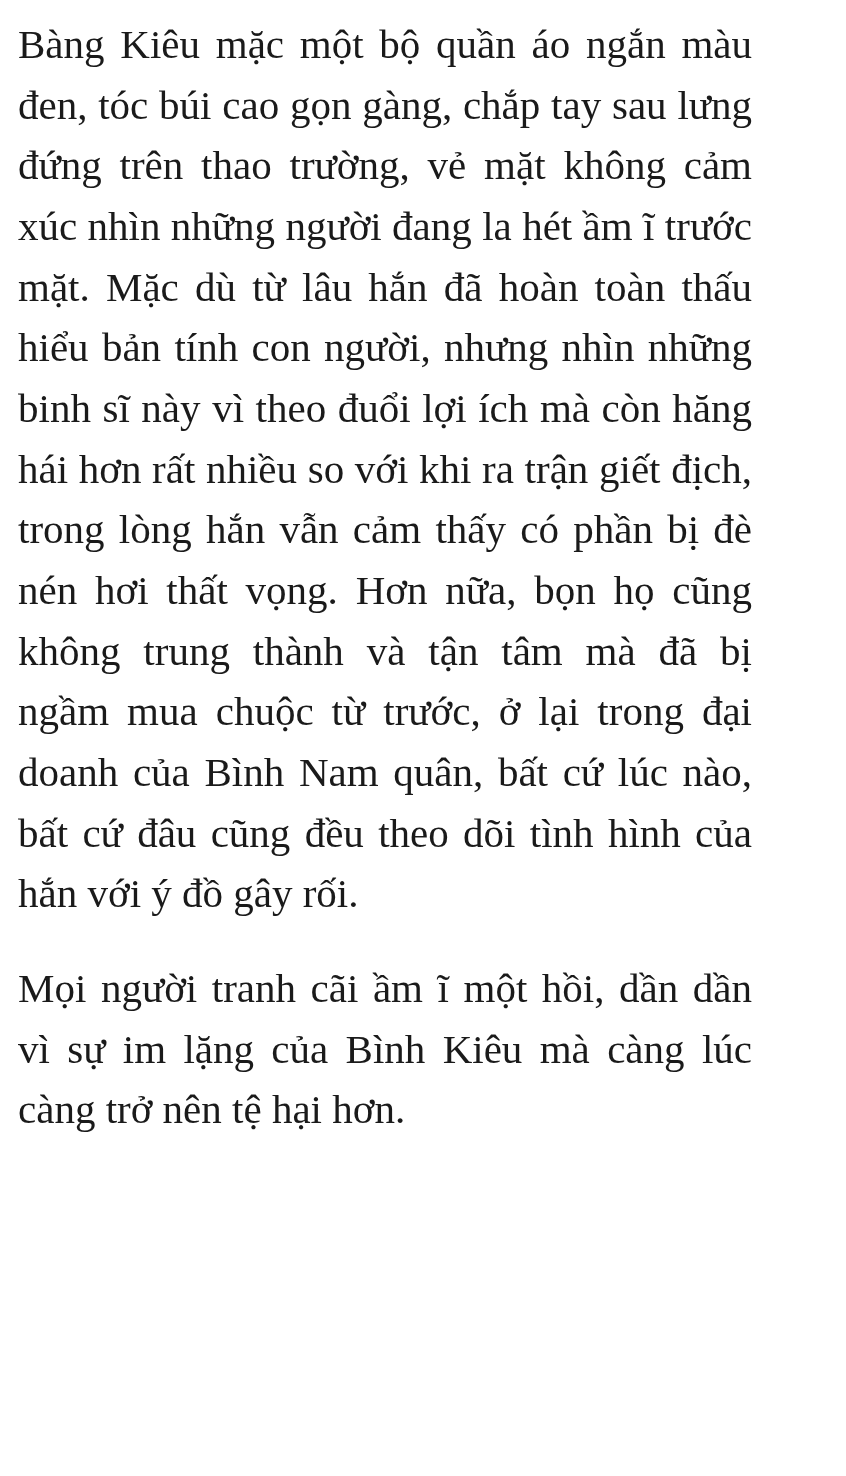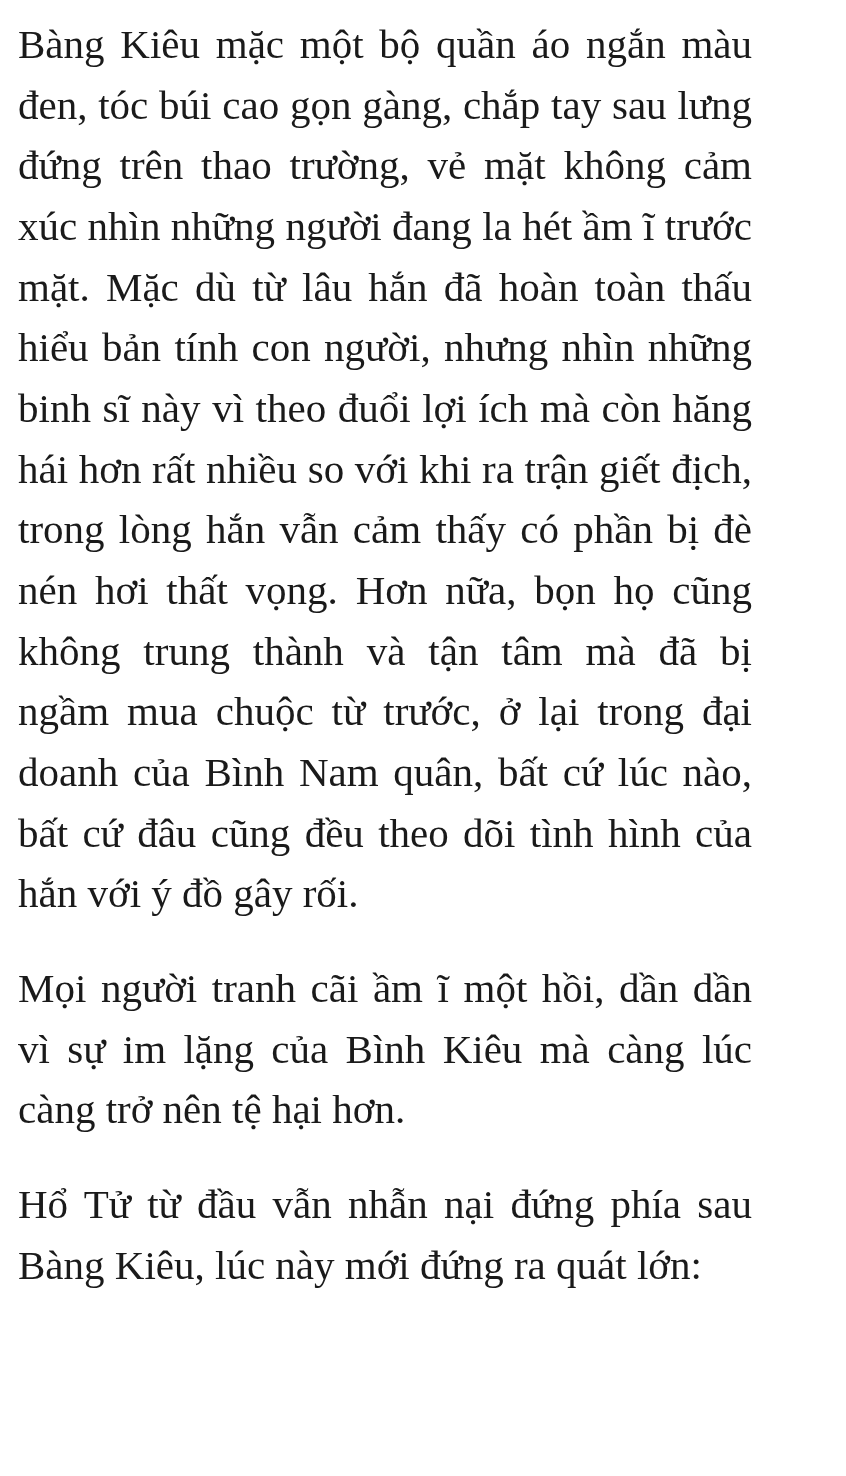--- a/index.html
+++ b/index.html
@@ -35,14 +35,13 @@
   .para.clipped {
     margin-bottom: 0;
   }
 </style>
 </head>
 <body>
 
 <div class="reader">
   <p class="para">Bàng Kiêu mặc một bộ quần áo ngắn màu đen, tóc búi cao gọn gàng, chắp tay sau lưng đứng trên thao trường, vẻ mặt không cảm xúc nhìn những người đang la hét ầm ĩ trước mặt. Mặc dù từ lâu hắn đã hoàn toàn thấu hiểu bản tính con người, nhưng nhìn những binh sĩ này vì theo đuổi lợi ích mà còn hăng hái hơn rất nhiều so với khi ra trận giết địch, trong lòng hắn vẫn cảm thấy có phần bị đè nén hơi thất vọng. Hơn nữa, bọn họ cũng không trung thành và tận tâm mà đã bị ngầm mua chuộc từ trước, ở lại trong đại doanh của Bình Nam quân, bất cứ lúc nào, bất cứ đâu cũng đều theo dõi tình hình của hắn với ý đồ gây rối.</p>
   <p class="para">Mọi người tranh cãi ầm ĩ một hồi, dần dần vì sự im lặng của Bình Kiêu mà càng lúc càng trở nên tệ hại hơn.</p>
-  <p class="para clipped">Hổ Tử từ đầu vẫn nhẫn nại đứng phía sau Bàng Kiêu, lúc này mới đứng ra quát lớn:</p>
 </div>
 
 </body></html>

